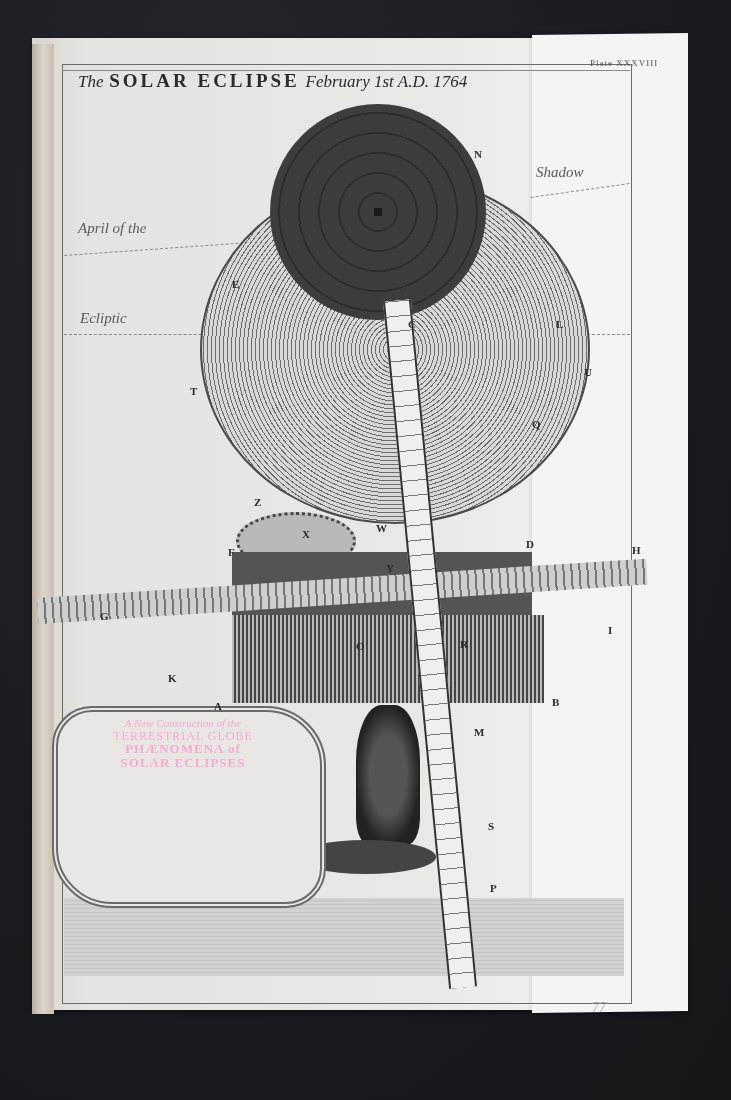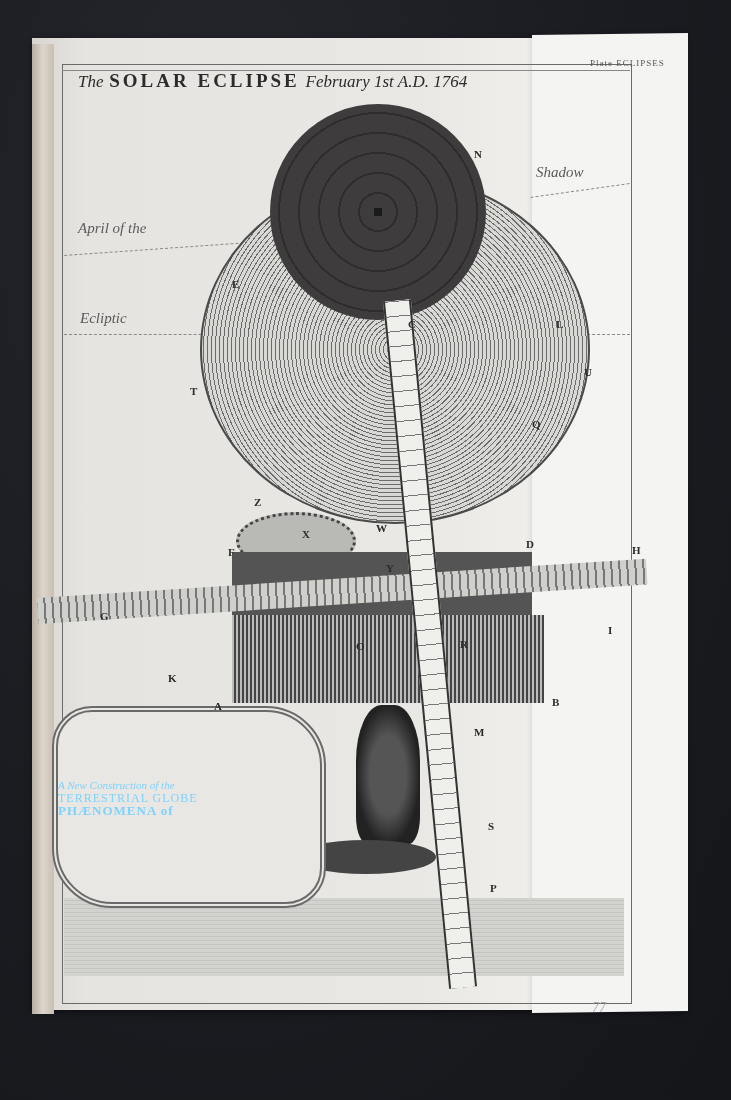--- a/index.html
+++ b/index.html
@@ -31,21 +31,21 @@
   .box { position:absolute; left:232px; top:552px; width:300px; height:150px; background:#545454; }
   .box-front { position:absolute; left:232px; top:615px; width:312px; height:88px;
       background:repeating-linear-gradient(90deg,#bbb 0 2px,#444 2px 4px); }
   .rack { position:absolute; left:38px; top:598px; width:610px; height:26px; background:repeating-linear-gradient(90deg,#cfcfcc 0 6px,#777 6px 8px);
       transform:rotate(-3.7deg); transform-origin:left center; }
   .gear { position:absolute; left:236px; top:512px; width:114px; height:52px; border-radius:50%; background:#b9b9b6; border:3px dotted #444; }
   .stand { position:absolute; left:356px; top:705px; width:64px; height:140px; background:radial-gradient(ellipse at 50% 50%, #555 0 40%, #222 70%); border-radius:40% 40% 20% 20%; }
   .stand-base { position:absolute; left:296px; top:840px; width:140px; height:34px; border-radius:50%; background:#444; }
   .floor { position:absolute; left:64px; top:898px; width:560px; height:78px; background:repeating-linear-gradient(0deg,#d2d2cf 0 3px,#c4c4c0 3px 4px); }
   .cartouche { position:absolute; left:52px; top:706px; width:262px; height:190px; border:6px double #6a6a6a; border-radius:40px 60px 40px 60px; background:#e8e7e4; }
-  .cart-text { position:absolute; left:58px; top:780px; width:250px; text-align:left; color:#7dd3fc; line-height:1.05; }
+  .cart-text { position:absolute; left:58px; top:718px; width:250px; text-align:center; color:#f9a8d4; line-height:1.05; }
   .cart-text .l1 { font-style:italic; font-size:11px; display:block; }
   .cart-text .l2 { font-weight:normal; font-size:12px; letter-spacing:1px; display:block; }
   .cart-text .l3 { font-style:italic; font-size:13px; display:block; }
   .cart-text .l4 { font-weight:bold; font-size:13px; letter-spacing:1px; display:block; }
   .letter { position:absolute; font-size:11px; font-weight:bold; color:#2b2b2b; }
   .page-num { position:absolute; left:592px; top:1000px; font-size:14px; color:#aaa; font-style:italic; }
 </style>
 </head>
 <body>
 
@@ -54,21 +54,21 @@
 <div class="sheet-fold"></div>
 <div class="edge-left"></div>
 <div class="plate-frame"></div>
 <div class="plate-topline"></div>
 
 <div class="title">
   <span class="it">The</span>
   <span class="caps">SOLAR ECLIPSE</span>
   <span class="it">February 1st A.D. 1764</span>
 </div>
-<div class="plate-no">Plate ECLIPSES</div>
+<div class="plate-no">Plate XXXVIII</div>
 
 <div class="dashed" style="left:64px;top:248px;width:200px;transform:rotate(-4deg);"></div>
 <div class="dashed" style="left:530px;top:190px;width:100px;transform:rotate(-8deg);"></div>
 <div class="dashed" style="left:64px;top:334px;width:566px;"></div>
 <div class="lbl-it" style="left:78px;top:220px;">April of the</div>
 <div class="lbl-it" style="left:536px;top:164px;">Shadow</div>
 <div class="lbl-it" style="left:80px;top:310px;font-family:Liberation Serif, serif;">Ecliptic</div>
 
 <div class="globe"></div>
 <div class="moon"></div>
@@ -81,20 +81,21 @@
 <div class="stand"></div>
 <div class="stand-base"></div>
 <div class="floor"></div>
 <div class="rod"></div>
 
 <div class="cartouche"></div>
 <div class="cart-text">
   <span class="l1">A New Construction of the</span>
   <span class="l2">TERRESTRIAL GLOBE</span>
   <span class="l4">PHÆNOMENA of</span>
+  <span class="l4">SOLAR ECLIPSES</span>
 </div>
 
 <span class="letter" style="left:474px;top:148px;">N</span>
 <span class="letter" style="left:232px;top:278px;">E</span>
 <span class="letter" style="left:190px;top:385px;">T</span>
 <span class="letter" style="left:408px;top:318px;">C</span>
 <span class="letter" style="left:556px;top:318px;">L</span>
 <span class="letter" style="left:584px;top:366px;">U</span>
 <span class="letter" style="left:532px;top:418px;">Q</span>
 <span class="letter" style="left:254px;top:496px;">Z</span>

